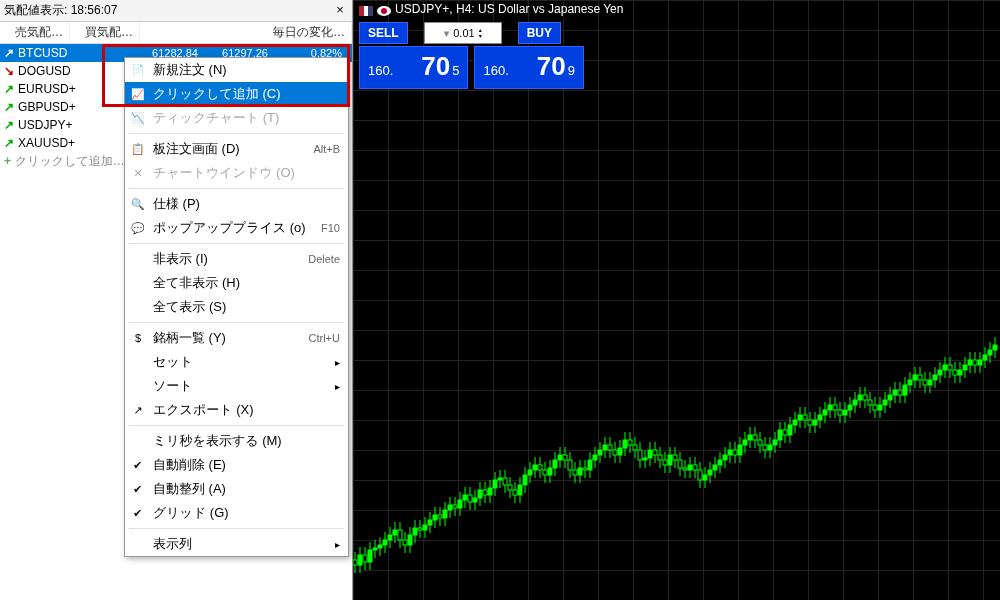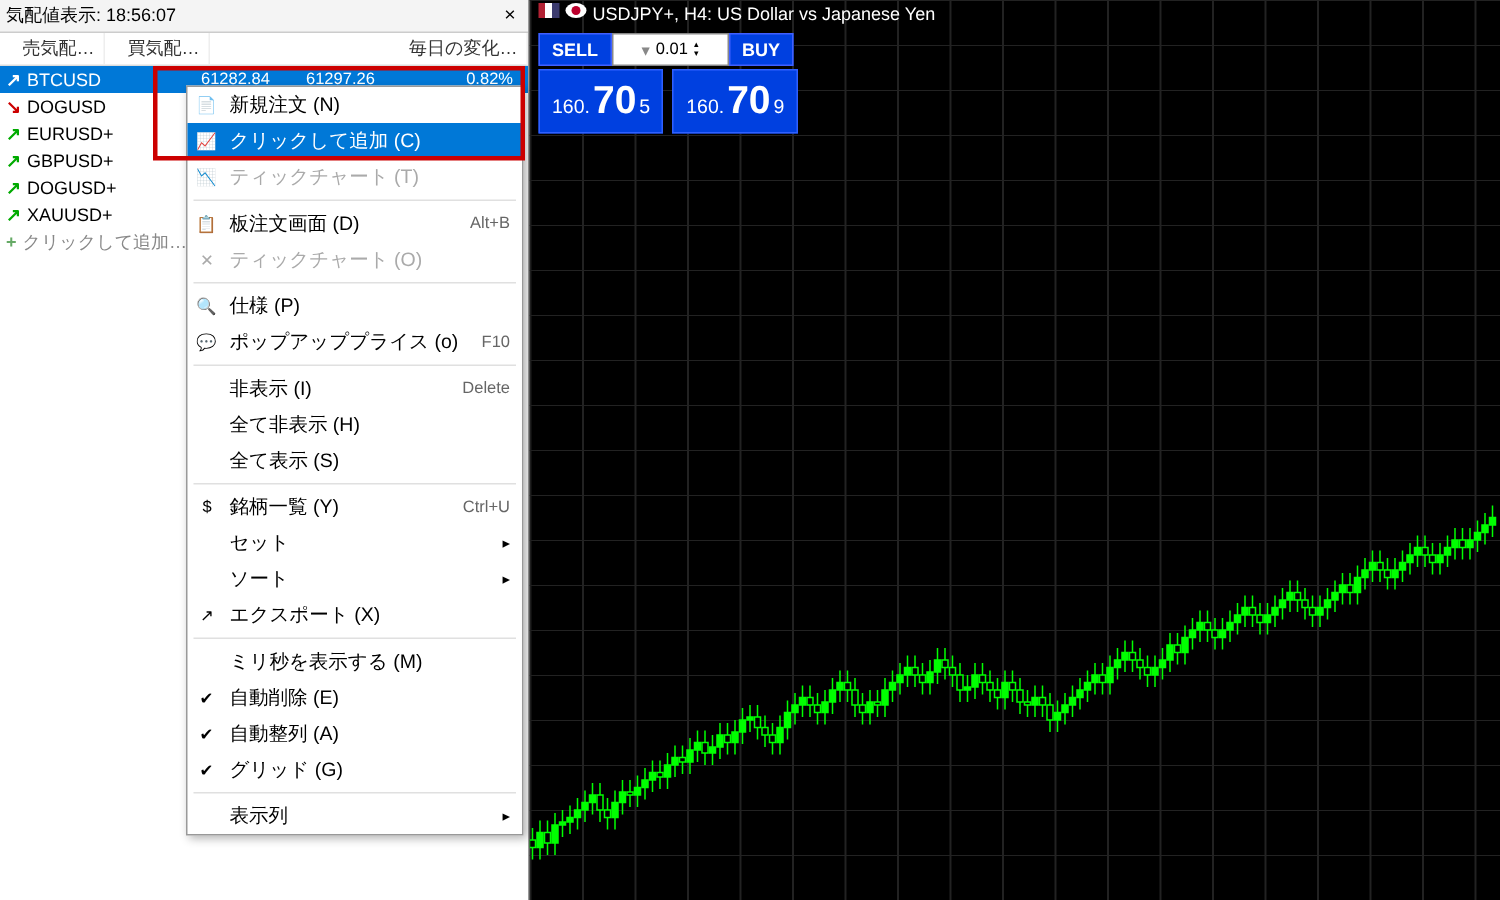--- a/index.html
+++ b/index.html
@@ -16,44 +16,44 @@
 .col-bid { width: 70px; text-align: right; justify-content: flex-end; }
 .col-ask { width: 70px; text-align: right; justify-content: flex-end; }
 .col-change { flex: 1; text-align: left; justify-content: flex-end; }
 .symbol-list { flex: 1; }
 .symbol-row { display: flex; height: 18px; align-items: center; font-size: 12px; padding-left: 4px; }
 .symbol-row.selected { background: #0078d7; color: #fff; }
 .arrow-up { color: #0a0; font-weight: bold; margin-right: 4px; }
 .arrow-down { color: #c00; font-weight: bold; margin-right: 4px; }
 .symbol-row.selected .arrow-up, .symbol-row.selected .arrow-down { color: #fff; }
 .row-symbol { width: 130px; display: flex; align-items: center; }
-.row-bid, .row-ask { width: 70px; padding-right: 6px; font-size: 11px; }
+.row-bid, .row-ask { width: 70px; text-align: right; padding-right: 6px; font-size: 11px; }
 .row-change { flex: 1; text-align: right; padding-right: 10px; font-size: 11px; }
 .add-row { color: #888; }
 .plus { color: #6a6; font-weight: bold; margin-right: 4px; }
 
 
 .chart-panel { flex: 1; height: 100%; background: #000; position: relative; overflow: hidden; }
-.chart-title { position: absolute; top: 2px; left: 6px; color: #fff; font-size: 12px; display: flex; align-items: flex-start; gap: 4px; z-index: 1; }
+.chart-title { position: absolute; top: 2px; left: 6px; color: #fff; font-size: 12px; display: flex; align-items: flex-end; gap: 4px; z-index: 1; }
 .chart-title .flag { width: 14px; height: 10px; background: linear-gradient(to right, #b22234 33%, #fff 33% 66%, #3c3b6e 66%); }
 .chart-title .flag2 { width: 14px; height: 10px; background: #fff; border-radius: 50%; position: relative; }
 .chart-title .flag2::after { content: ""; position: absolute; top: 2px; left: 4px; width: 6px; height: 6px; background: #bc002d; border-radius: 50%; }
 .grid-bg { position: absolute; inset: 0; background-image:
   linear-gradient(#222 1px, transparent 1px),
   linear-gradient(90deg, #222 1px, transparent 1px);
   background-size: 35px 30px; }
-.quote-bar { position: absolute; top: 22px; left: 6px; display: flex; gap: 0; z-index: 2; }
+.quote-bar { position: absolute; top: 22px; left: 6px; display: flex; gap: 16px; z-index: 2; }
 .sell-btn, .buy-btn { background: #0040e0; color: #fff; font-size: 12px; font-weight: bold; padding: 3px 8px; border: 1px solid #4060ff; cursor: pointer; }
 .lot-box { width: 78px; background: #fff; color: #000; display: flex; align-items: center; justify-content: center; font-size: 11px; border: 1px solid #888; }
 .lot-box .stepper { display: flex; flex-direction: column; margin-left: 4px; }
 .lot-box .stepper span { font-size: 6px; line-height: 6px; cursor: pointer; }
 .price-big { position: absolute; top: 46px; left: 6px; display: flex; gap: 6px; z-index: 2; }
 .price-card { background: #0040e0; color: #fff; padding: 4px 8px 6px 8px; display: flex; align-items: baseline; border: 1px solid #3060ff; }
 .price-small { font-size: 13px; margin-right: 2px; }
-.price-large { font-size: 26px; font-weight: bold; }
+.price-large { font-size: 26px; font-weight: bold; margin-left: 26px; }
 .price-sup { font-size: 13px; vertical-align: super; margin-left: 2px; }
 .candles { position: absolute; inset: 0; }
 
 
 .ctx-menu { position: absolute; left: 124px; top: 57px; width: 225px; background: #fff; border: 1px solid #999; box-shadow: 2px 2px 6px rgba(0,0,0,0.3); font-size: 13px; z-index: 10; }
 .ctx-menu .item { display: flex; align-items: center; height: 24px; padding: 0 8px 0 28px; position: relative; cursor: pointer; }
 .ctx-menu .item.disabled { color: #aaa; cursor: default; }
 .ctx-menu .item.highlighted { background: #0078d7; color: #fff; }
 .ctx-menu .sep { height: 1px; background: #e0e0e0; margin: 3px 4px; }
 .ctx-menu .icon { position: absolute; left: 5px; width: 16px; height: 16px; display: flex; align-items: center; justify-content: center; font-size: 11px; }
@@ -102,21 +102,21 @@
       </div>
       <div class="symbol-row">
         <div class="row-symbol">
           <span class="arrow-up">↗</span>
           <span>GBPUSD+</span>
         </div>
       </div>
       <div class="symbol-row">
         <div class="row-symbol">
           <span class="arrow-up">↗</span>
-          <span>DOGUSD+</span>
+          <span>USDJPY+</span>
         </div>
       </div>
       <div class="symbol-row">
         <div class="row-symbol">
           <span class="arrow-up">↗</span>
           <span>XAUUSD+</span>
         </div>
       </div>
       <div class="symbol-row add-row">
         <span class="plus">+</span>
@@ -437,21 +437,21 @@
       <span>ティックチャート (T)</span>
     </div>
     <div class="sep"></div>
     <div class="item">
       <span class="icon">📋</span>
       <span>板注文画面 (D)</span>
       <span class="shortcut">Alt+B</span>
     </div>
     <div class="item disabled">
       <span class="icon">✕</span>
-      <span>ティックチャート (O)</span>
+      <span>チャートウインドウ (O)</span>
     </div>
     <div class="sep"></div>
     <div class="item">
       <span class="icon">🔍</span>
       <span>仕様 (P)</span>
     </div>
     <div class="item">
       <span class="icon">💬</span>
       <span>ポップアッププライス (o)</span>
       <span class="shortcut">F10</span>

